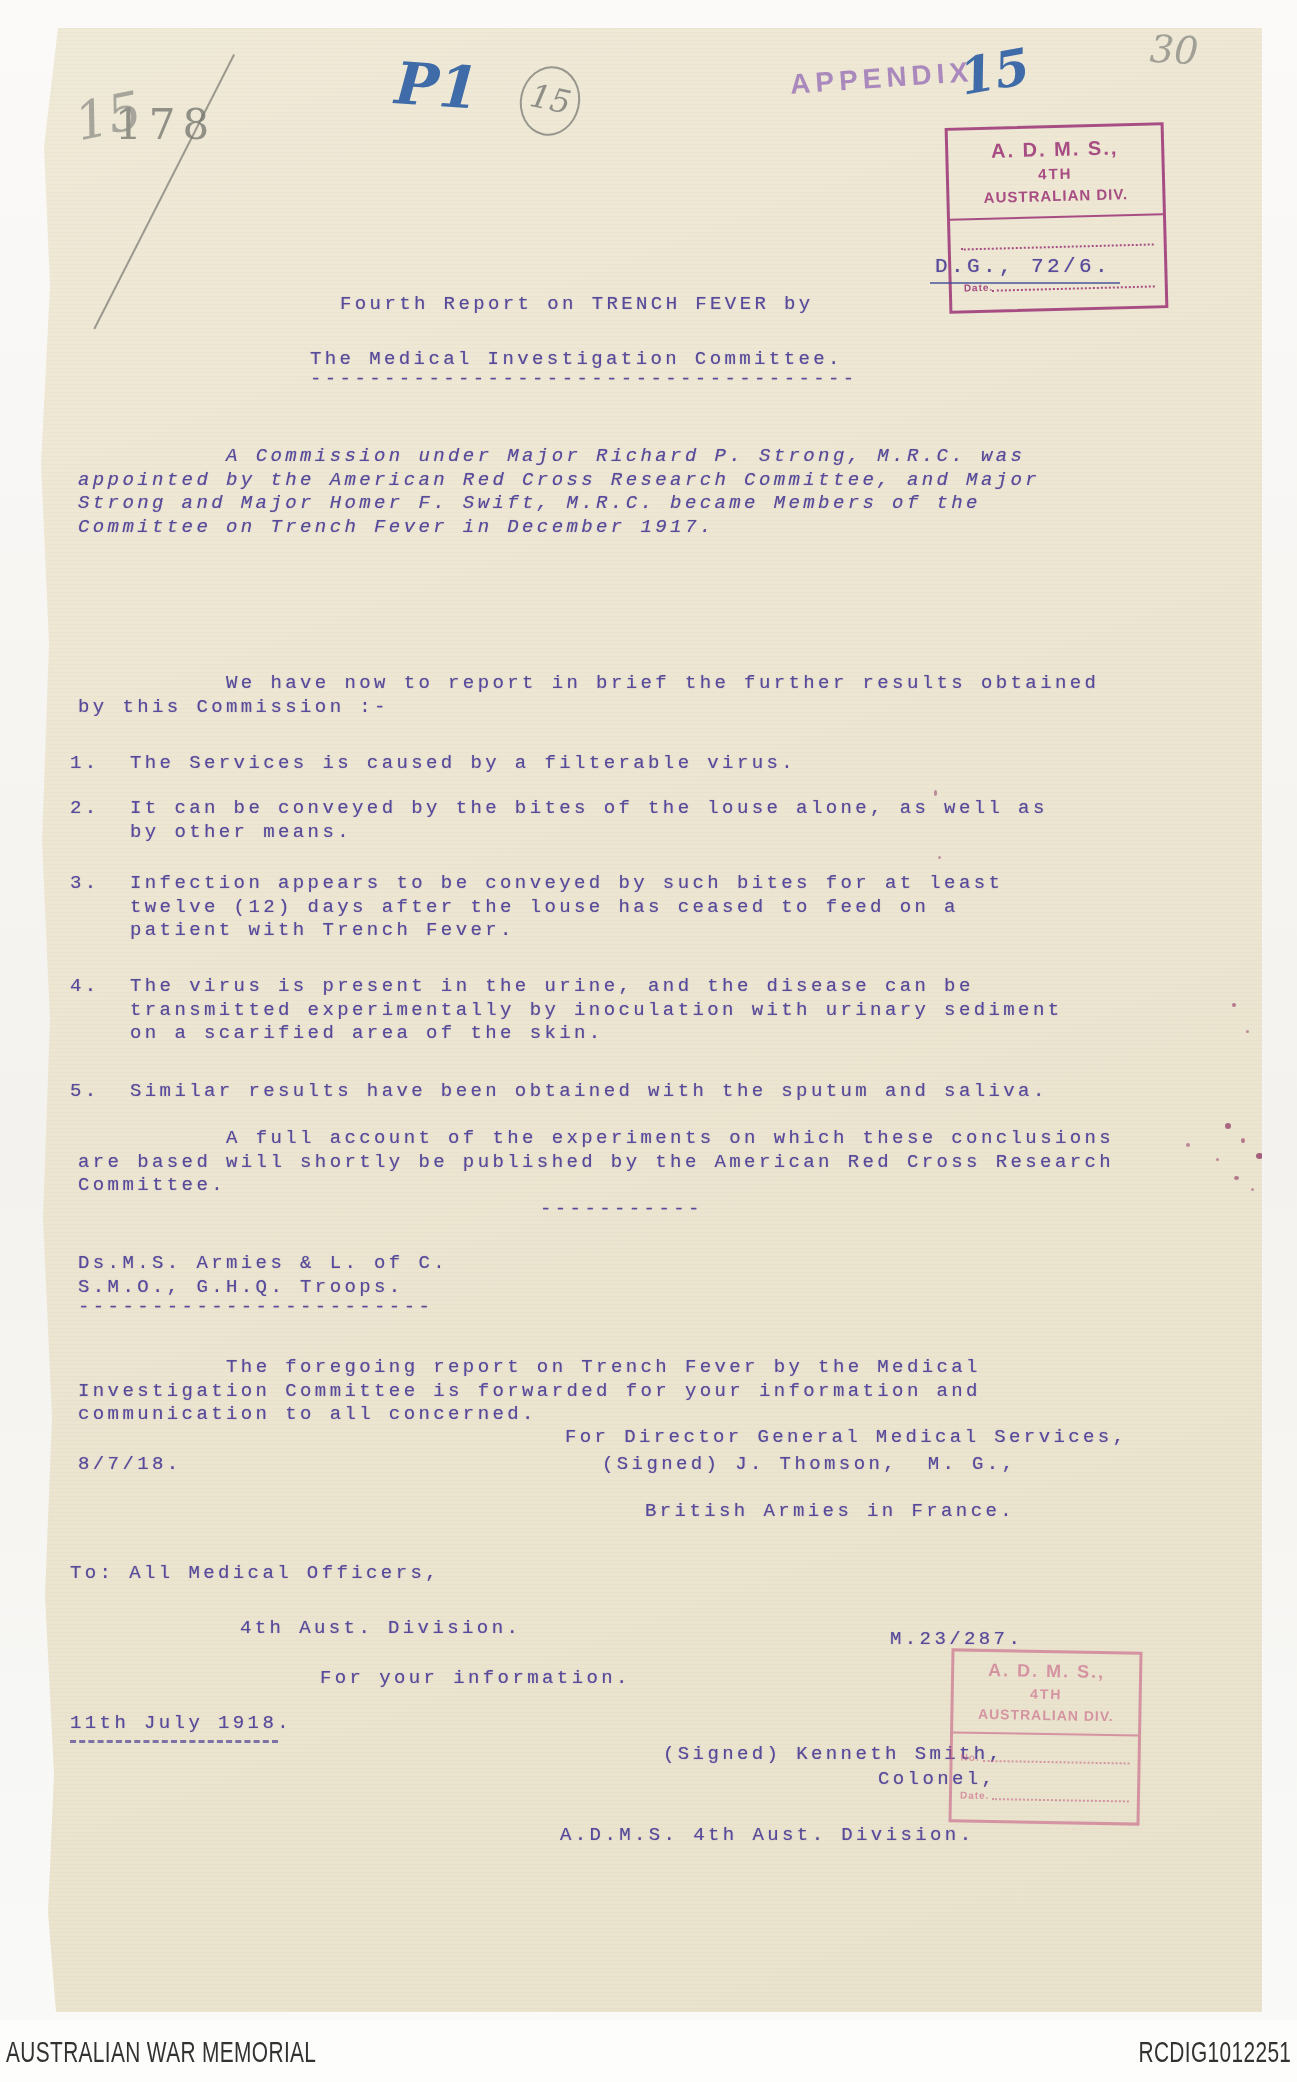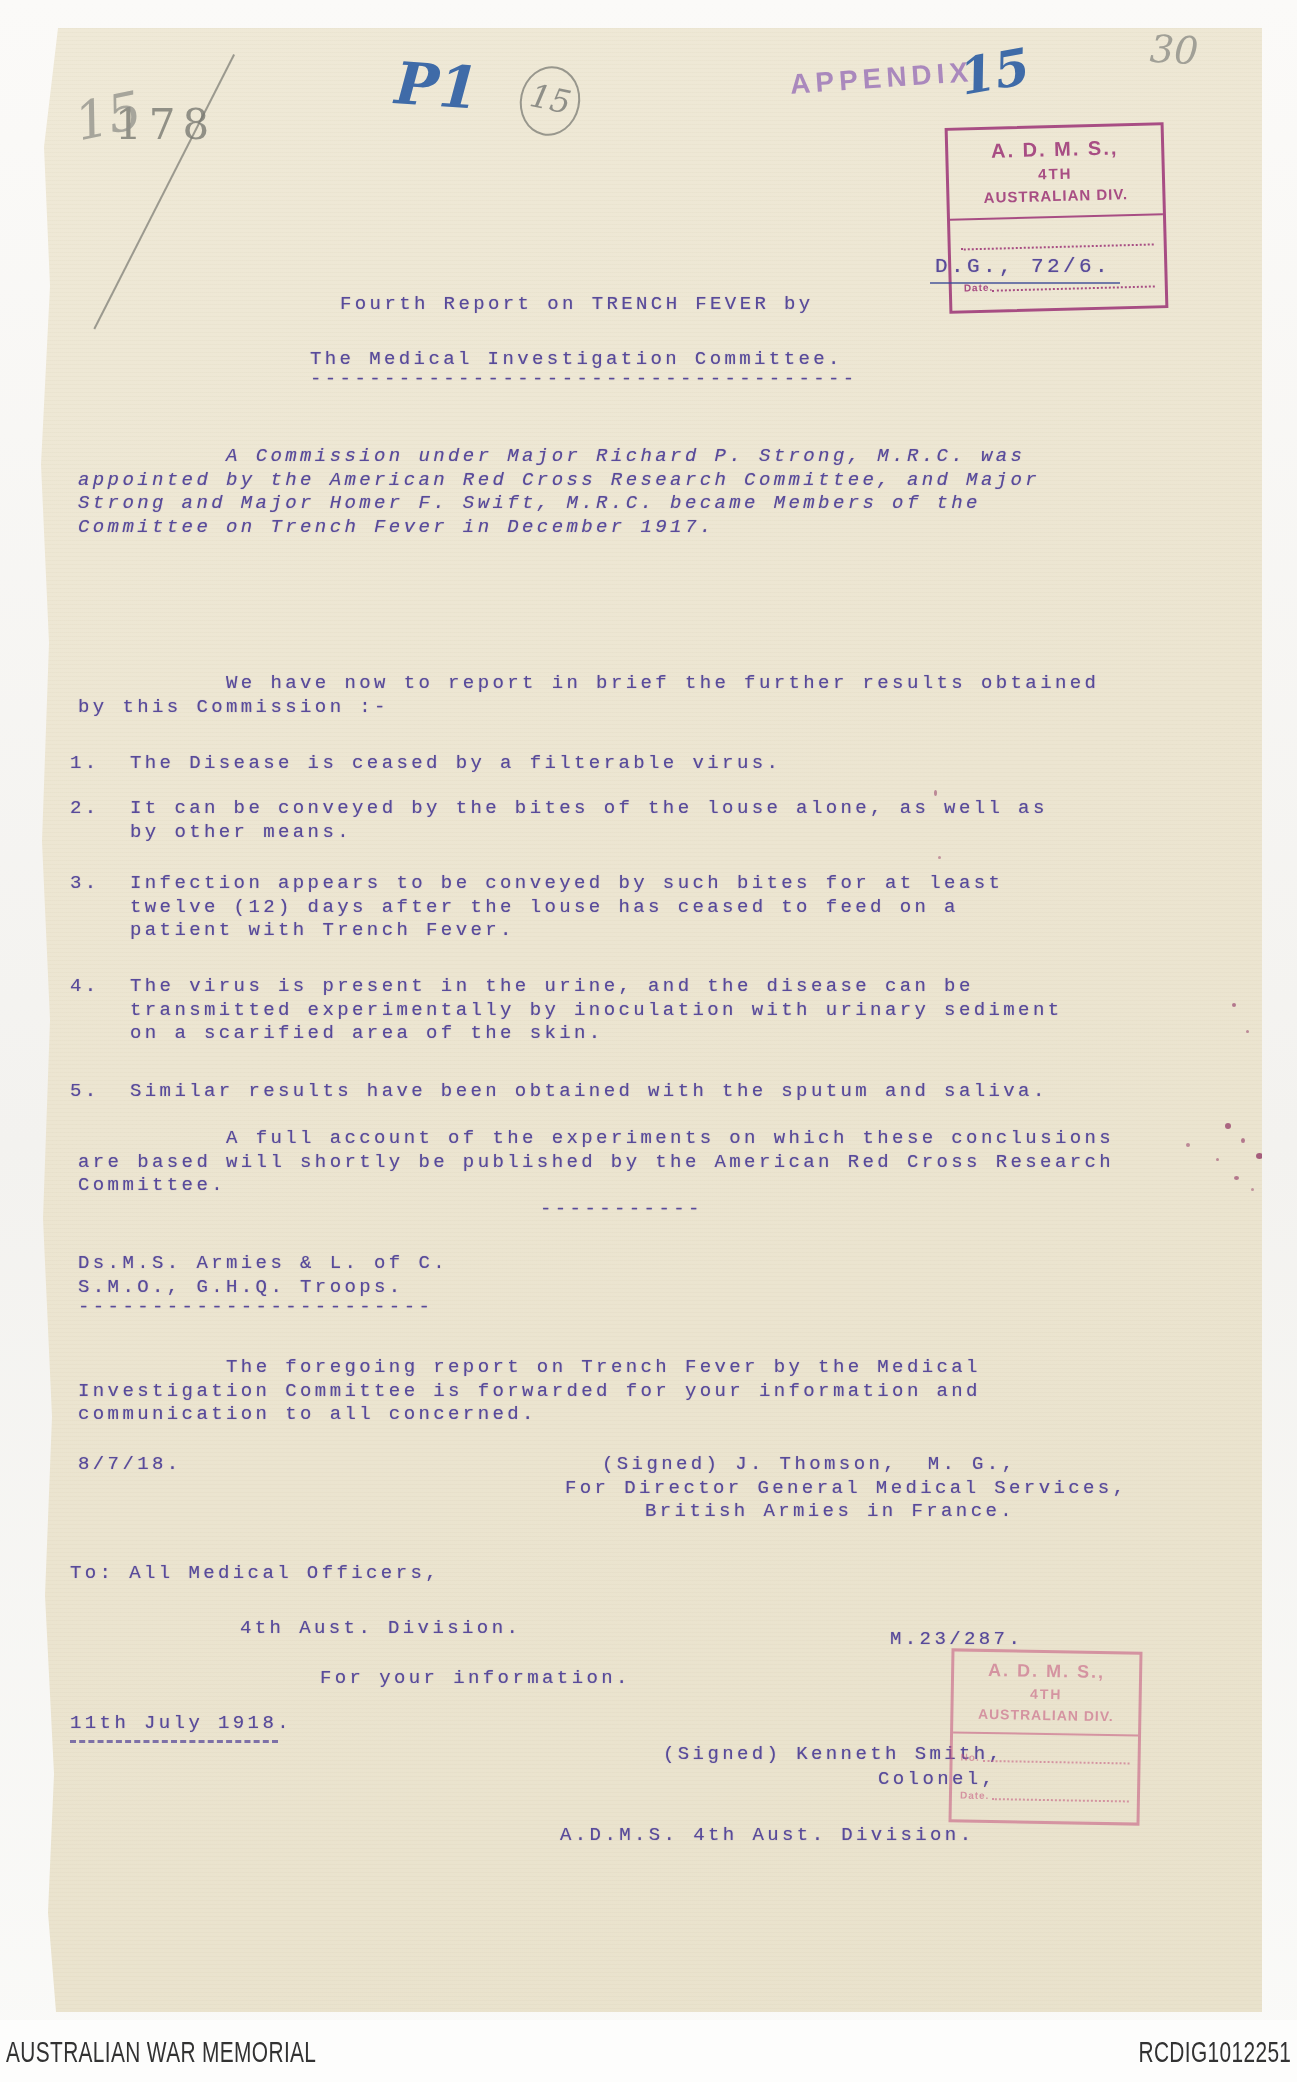--- a/index.html
+++ b/index.html
@@ -81,21 +81,21 @@
 
   <div class="typed" style="left:42px;top:417px;width:1140px;font-style:italic;">          A Commission under Major Richard P. Strong, M.R.C. was
 appointed by the American Red Cross Research Committee, and Major
 Strong and Major Homer F. Swift, M.R.C. became Members of the
 Committee on Trench Fever in December 1917.</div>
   <div class="typed" style="left:42px;top:644px;width:1140px;">          We have now to report in brief the further results obtained
 by this Commission :-</div>
 
   <div class="li-row typed" style="left:34px;top:724px;width:1150px;">
     <span class="li-num">1.</span>
-    <span>The Disease is ceased by a filterable virus.</span>
+    <span>The Services is caused by a filterable virus.</span>
   </div>
   <div class="li-row typed" style="left:34px;top:769px;width:1150px;">
     <span class="li-num">2.</span>
     <span>It can be conveyed by the bites of the louse alone, as well as
 by other means.</span>
   </div>
   <div class="li-row typed" style="left:34px;top:844px;width:1150px;">
     <span class="li-num">3.</span>
     <span>Infection appears to be conveyed by such bites for at least
 twelve (12) days after the louse has ceased to feed on a
@@ -120,21 +120,21 @@
   <div class="typed" style="left:42px;top:1224px;">Ds.M.S. Armies &amp; L. of C.</div>
   <div class="typed" style="left:42px;top:1248px;">S.M.O., G.H.Q. Troops.</div>
   <div class="typed" style="left:42px;top:1268px;">------------------------</div>
 
   <div class="typed" style="left:42px;top:1328px;width:1150px;">          The foregoing report on Trench Fever by the Medical
 Investigation Committee is forwarded for your information and
 communication to all concerned.</div>
 
   <div class="typed" style="left:42px;top:1425px;">8/7/18.</div>
   <div class="typed" style="left:566px;top:1425px;">(Signed) J. Thomson,  M. G.,</div>
-  <div class="typed" style="left:529px;top:1449px;">For Director General Medical Services,</div>
+  <div class="typed" style="left:529px;top:1398px;">For Director General Medical Services,</div>
   <div class="typed" style="left:609px;top:1472px;">British Armies in France.</div>
 
   <div class="typed" style="left:34px;top:1534px;">To: All Medical Officers,</div>
   <div class="typed" style="left:204px;top:1589px;">4th Aust. Division.</div>
   <div class="typed" style="left:854px;top:1600px;">M.23/287.</div>
   <div class="typed" style="left:284px;top:1639px;">For your information.</div>
 
   <div class="typed" style="left:34px;top:1684px;">11th July 1918.</div>
   <div style="position:absolute;left:34px;top:1712px;width:208px;border-top:3px dashed rgba(88,74,154,0.75);"></div>
 

